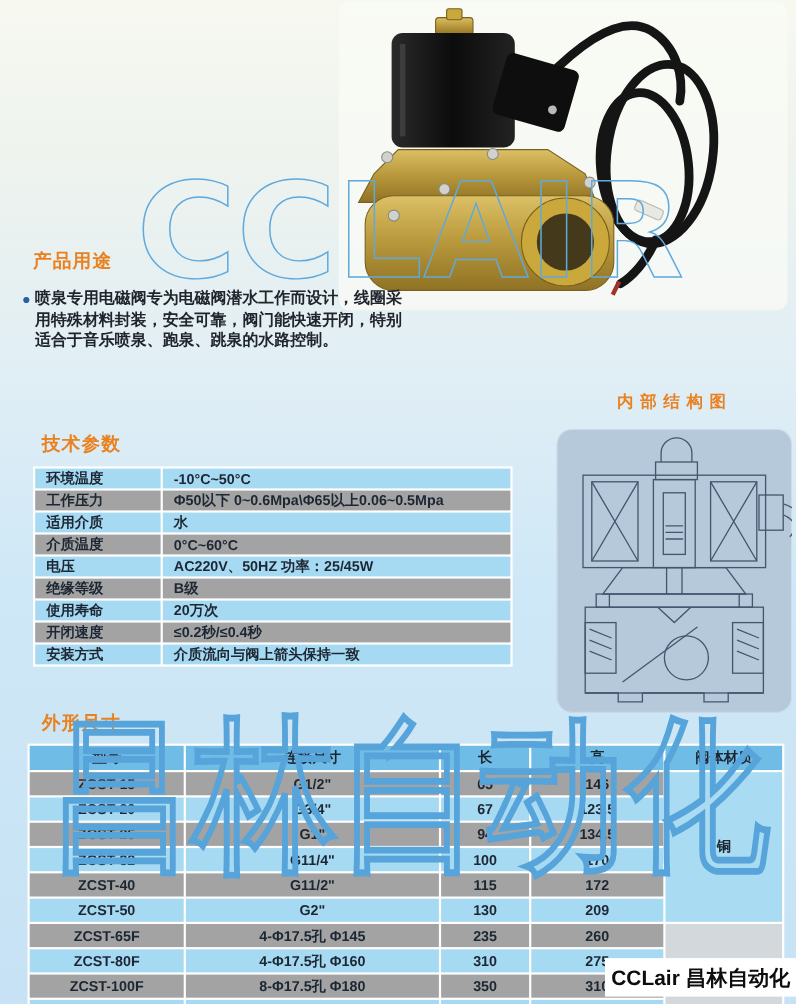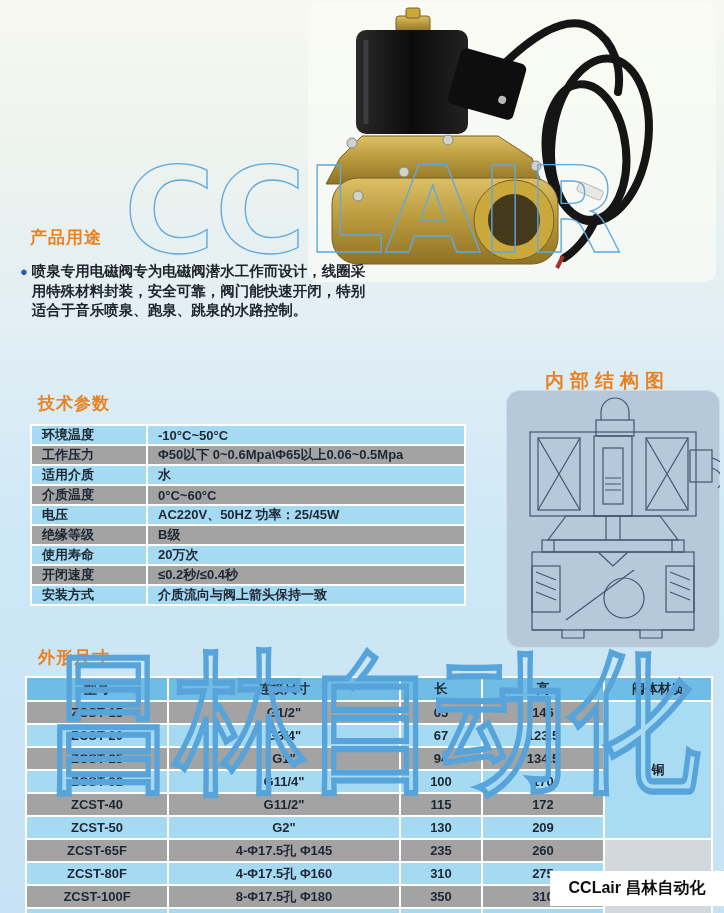--- a/index.html
+++ b/index.html
@@ -6,21 +6,21 @@
   body{font-family:"Liberation Sans","DejaVu Sans",sans-serif;}
   .page{position:relative;width:724px;height:913px;overflow:hidden;
     background:linear-gradient(180deg,#f7f9f1 0%,#eef3ee 16%,#e0eef5 38%,#cfe8f7 58%,#c6e2f4 100%);}
   .layer{position:absolute;left:0;top:0;}
   .photo{left:300px;top:0;z-index:1;}
   .watermark{left:0;top:0;z-index:6;pointer-events:none;}
   .sec-title{position:absolute;z-index:3;color:#ea8120;font-weight:bold;font-size:17px;letter-spacing:1px;}
   .t-use{left:30px;top:226px;}
   .t-tech{left:38px;top:392px;}
   .t-dim{left:38px;top:646px;z-index:3;}
-  .t-struct{left:545px;top:356px;font-size:19px;letter-spacing:6px;margin-top:12px;}
+  .t-struct{left:561px;top:356px;font-size:15px;letter-spacing:6px;}
   .use-para{position:absolute;left:20px;top:262px;width:352px;z-index:3;display:flex;
     color:#20242c;font-weight:bold;font-size:14.5px;line-height:19.5px;}
   .use-para .bullet{color:#2a5caa;margin-right:4px;font-size:13px;line-height:20px;}
   .struct-box{position:absolute;left:506px;top:390px;width:214px;height:258px;z-index:2;
     background:#b5c9da;border-radius:14px;box-shadow:0 0 0 1px rgba(255,255,255,.35) inset;}
   table{border-collapse:separate;border-spacing:2px;background:#fff;z-index:3;position:absolute;
     color:#1d2733;font-weight:bold;font-size:13px;table-layout:fixed;}
   .tech-table{left:30px;top:424px;width:414px;}
   .tech-table td{height:16px;padding:0 0 0 10px;vertical-align:middle;margin-top:11px;}
   .tech-table .t-label{width:104px;}
@@ -32,21 +32,21 @@
   .dim-table th:nth-child(2){width:228px;margin-left:35px;}
   .dim-table th:nth-child(3){width:78px;}
   .dim-table th:nth-child(4){width:118px;}
   .dim-table th:nth-child(5){width:104px;}
   .row-blue td{background:#a6d9f2;}
   .row-gray td{background:#a3a3a3;}
   td.mat-0{background:#a9dbf3 !important;}
   td.mat-1{background:#d2d8dc !important;font-size:13px;}
   .brand-box{position:absolute;left:550px;top:871px;width:174px;height:35px;z-index:8;
     background:#ffffff;display:flex;align-items:center;justify-content:center;
-    color:#0d0d0d;font-weight:bold;font-size:16px;white-space:nowrap;}
+    color:#0d0d0d;font-weight:bold;font-size:19px;white-space:nowrap;}
 </style>
 </head>
 <body>
 
 <div class="page">
 
   <svg class="layer photo" width="424" height="290" viewBox="0 0 424 290">
     <defs>
       <linearGradient id="gold" x1="0" y1="0" x2="0" y2="1">
         <stop offset="0" stop-color="#dcc066"></stop>

